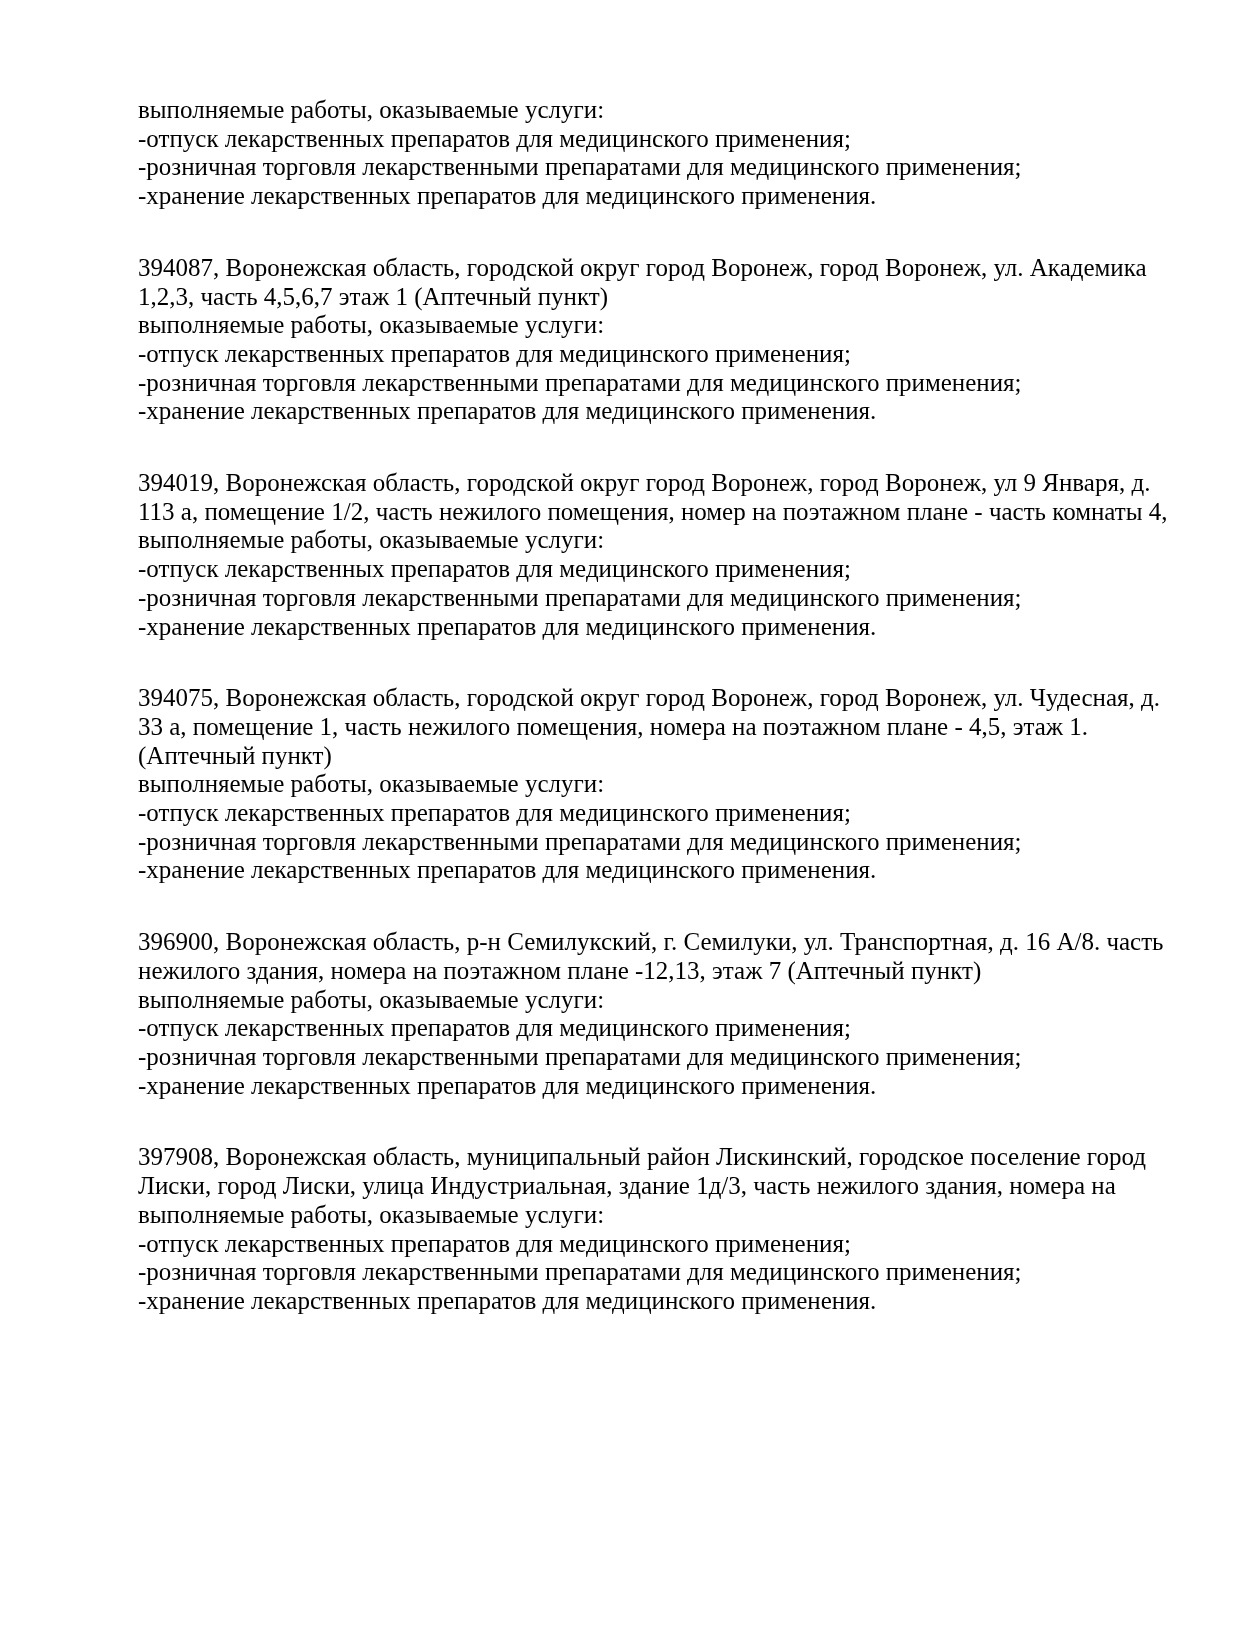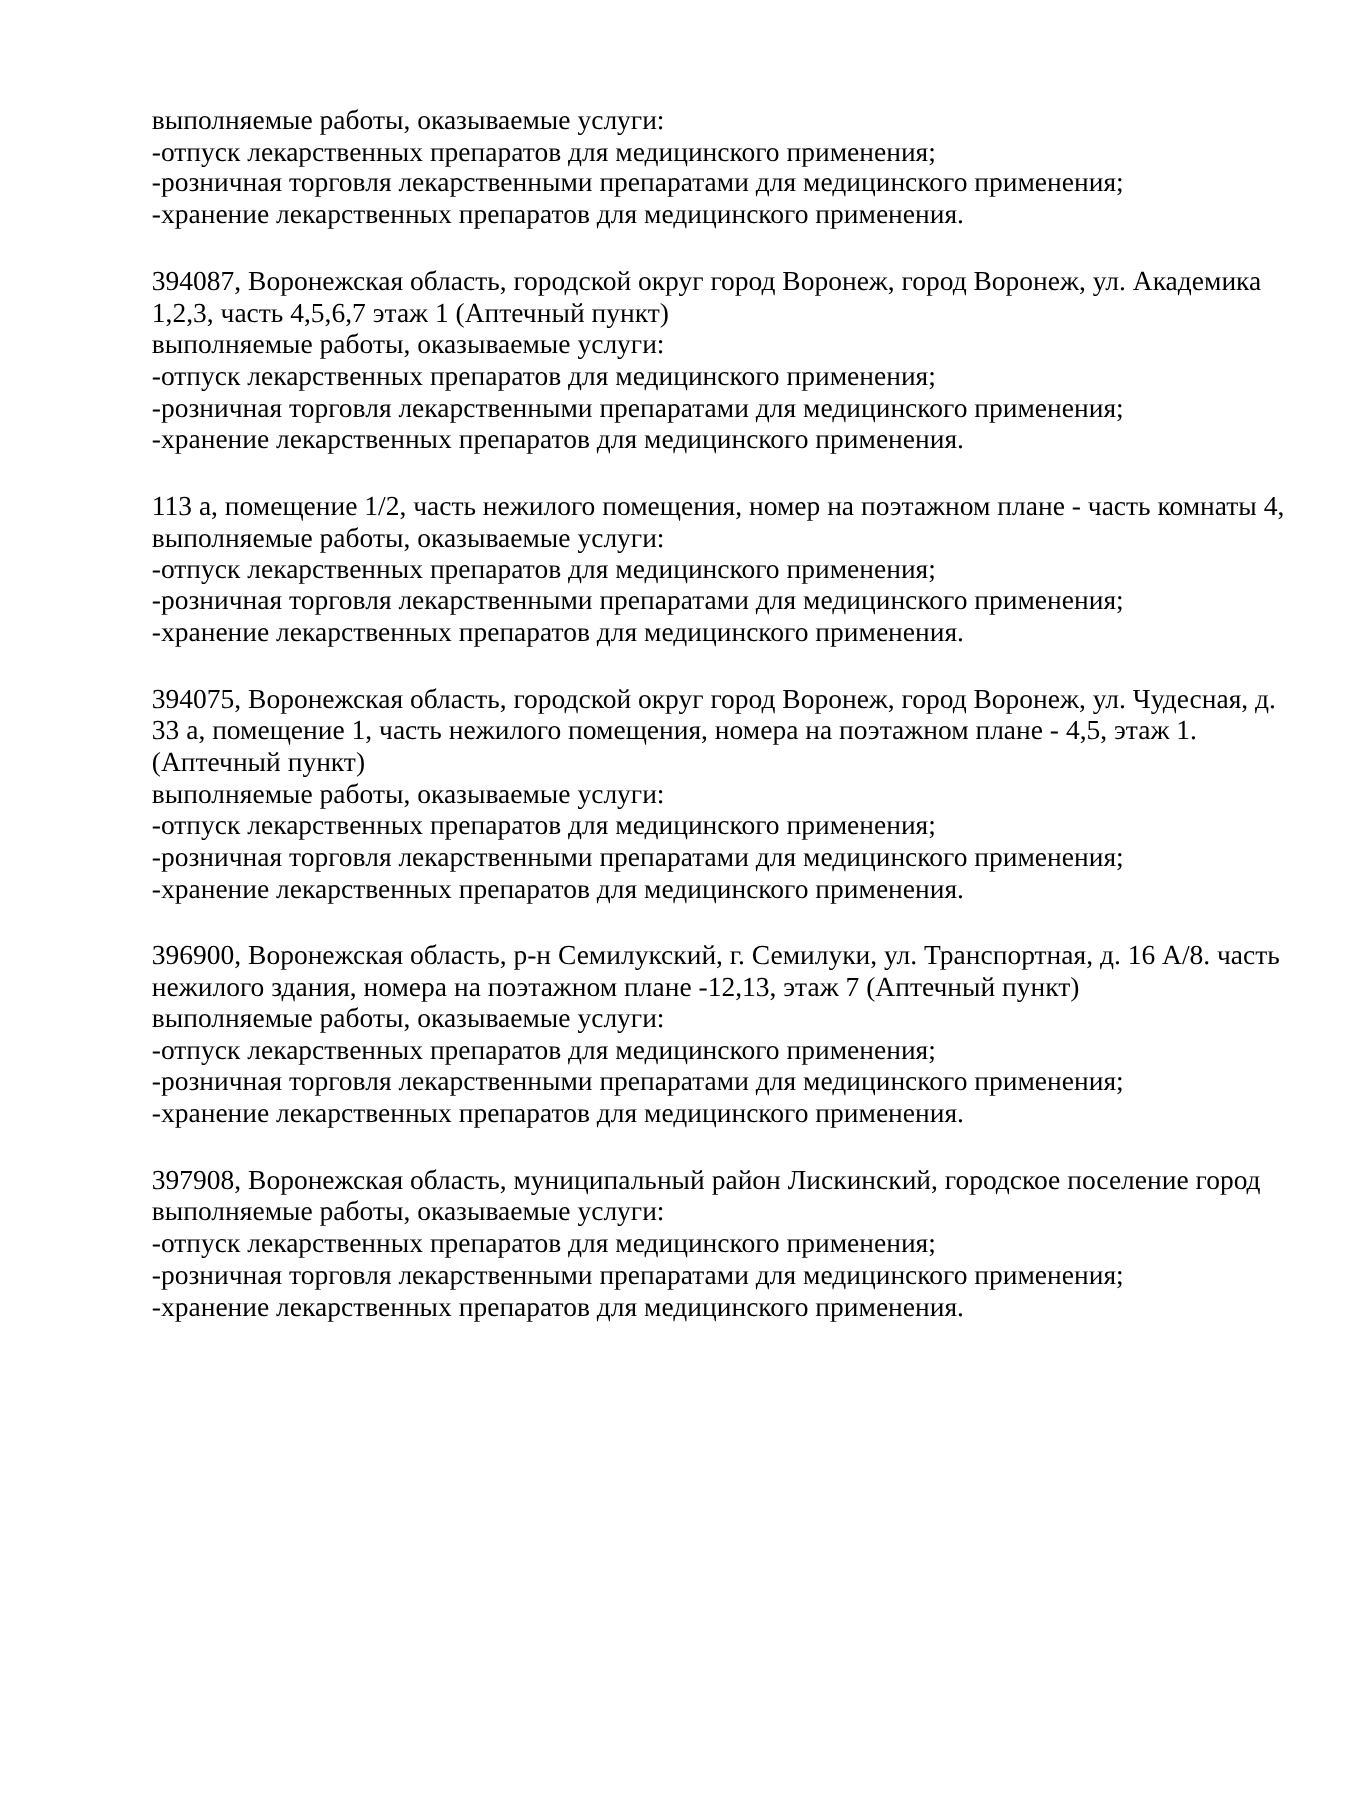--- a/index.html
+++ b/index.html
@@ -17,21 +17,21 @@
     line-height: 28.7px;
     color: #000000;
   }
   .page {
     box-sizing: border-box;
     width: 1240px;
     height: 1460px;
     padding: 96px 90px 0 138px;
   }
   .block { margin: 0; }
-  .block + .block { margin-top: 32px; }
+  .block + .block { margin-top: 43px; }
   .line {
     margin: 0;
     padding: 0;
     white-space: pre;
   }
 </style>
 </head>
 <body>
 
 <div class="page">
@@ -46,20 +46,21 @@
   <section class="block">
     <div class="line">394087, Воронежская область, городской округ город Воронеж, город Воронеж, ул. Академика</div>
     <div class="line">1,2,3, часть 4,5,6,7 этаж 1 (Аптечный пункт)</div>
     <div class="line">выполняемые работы, оказываемые услуги:</div>
     <div class="line">-отпуск лекарственных препаратов для медицинского применения;</div>
     <div class="line">-розничная торговля лекарственными препаратами для медицинского применения;</div>
     <div class="line">-хранение лекарственных препаратов для медицинского применения.</div>
   </section>
 
   <section class="block">
+    <div class="line">394019, Воронежская область, городской округ город Воронеж, город Воронеж, ул 9 Января, д.</div>
     <div class="line">113 а, помещение 1/2, часть нежилого помещения, номер на поэтажном плане - часть комнаты 4,</div>
     <div class="line">выполняемые работы, оказываемые услуги:</div>
     <div class="line">-отпуск лекарственных препаратов для медицинского применения;</div>
     <div class="line">-розничная торговля лекарственными препаратами для медицинского применения;</div>
     <div class="line">-хранение лекарственных препаратов для медицинского применения.</div>
   </section>
 
   <section class="block">
     <div class="line">394075, Воронежская область, городской округ город Воронеж, город Воронеж, ул. Чудесная, д.</div>
     <div class="line">33 а, помещение 1, часть нежилого помещения, номера на поэтажном плане - 4,5, этаж 1.</div>
@@ -74,19 +75,20 @@
     <div class="line">396900, Воронежская область, р-н Семилукский, г. Семилуки, ул. Транспортная, д. 16 А/8. часть</div>
     <div class="line">нежилого здания, номера на поэтажном плане -12,13, этаж 7 (Аптечный пункт)</div>
     <div class="line">выполняемые работы, оказываемые услуги:</div>
     <div class="line">-отпуск лекарственных препаратов для медицинского применения;</div>
     <div class="line">-розничная торговля лекарственными препаратами для медицинского применения;</div>
     <div class="line">-хранение лекарственных препаратов для медицинского применения.</div>
   </section>
 
   <section class="block">
     <div class="line">397908, Воронежская область, муниципальный район Лискинский, городское поселение город</div>
+    <div class="line">Лиски, город Лиски, улица Индустриальная, здание 1д/3, часть нежилого здания, номера на</div>
     <div class="line">выполняемые работы, оказываемые услуги:</div>
     <div class="line">-отпуск лекарственных препаратов для медицинского применения;</div>
     <div class="line">-розничная торговля лекарственными препаратами для медицинского применения;</div>
     <div class="line">-хранение лекарственных препаратов для медицинского применения.</div>
   </section>
 
 </div>
 
 </body></html>

